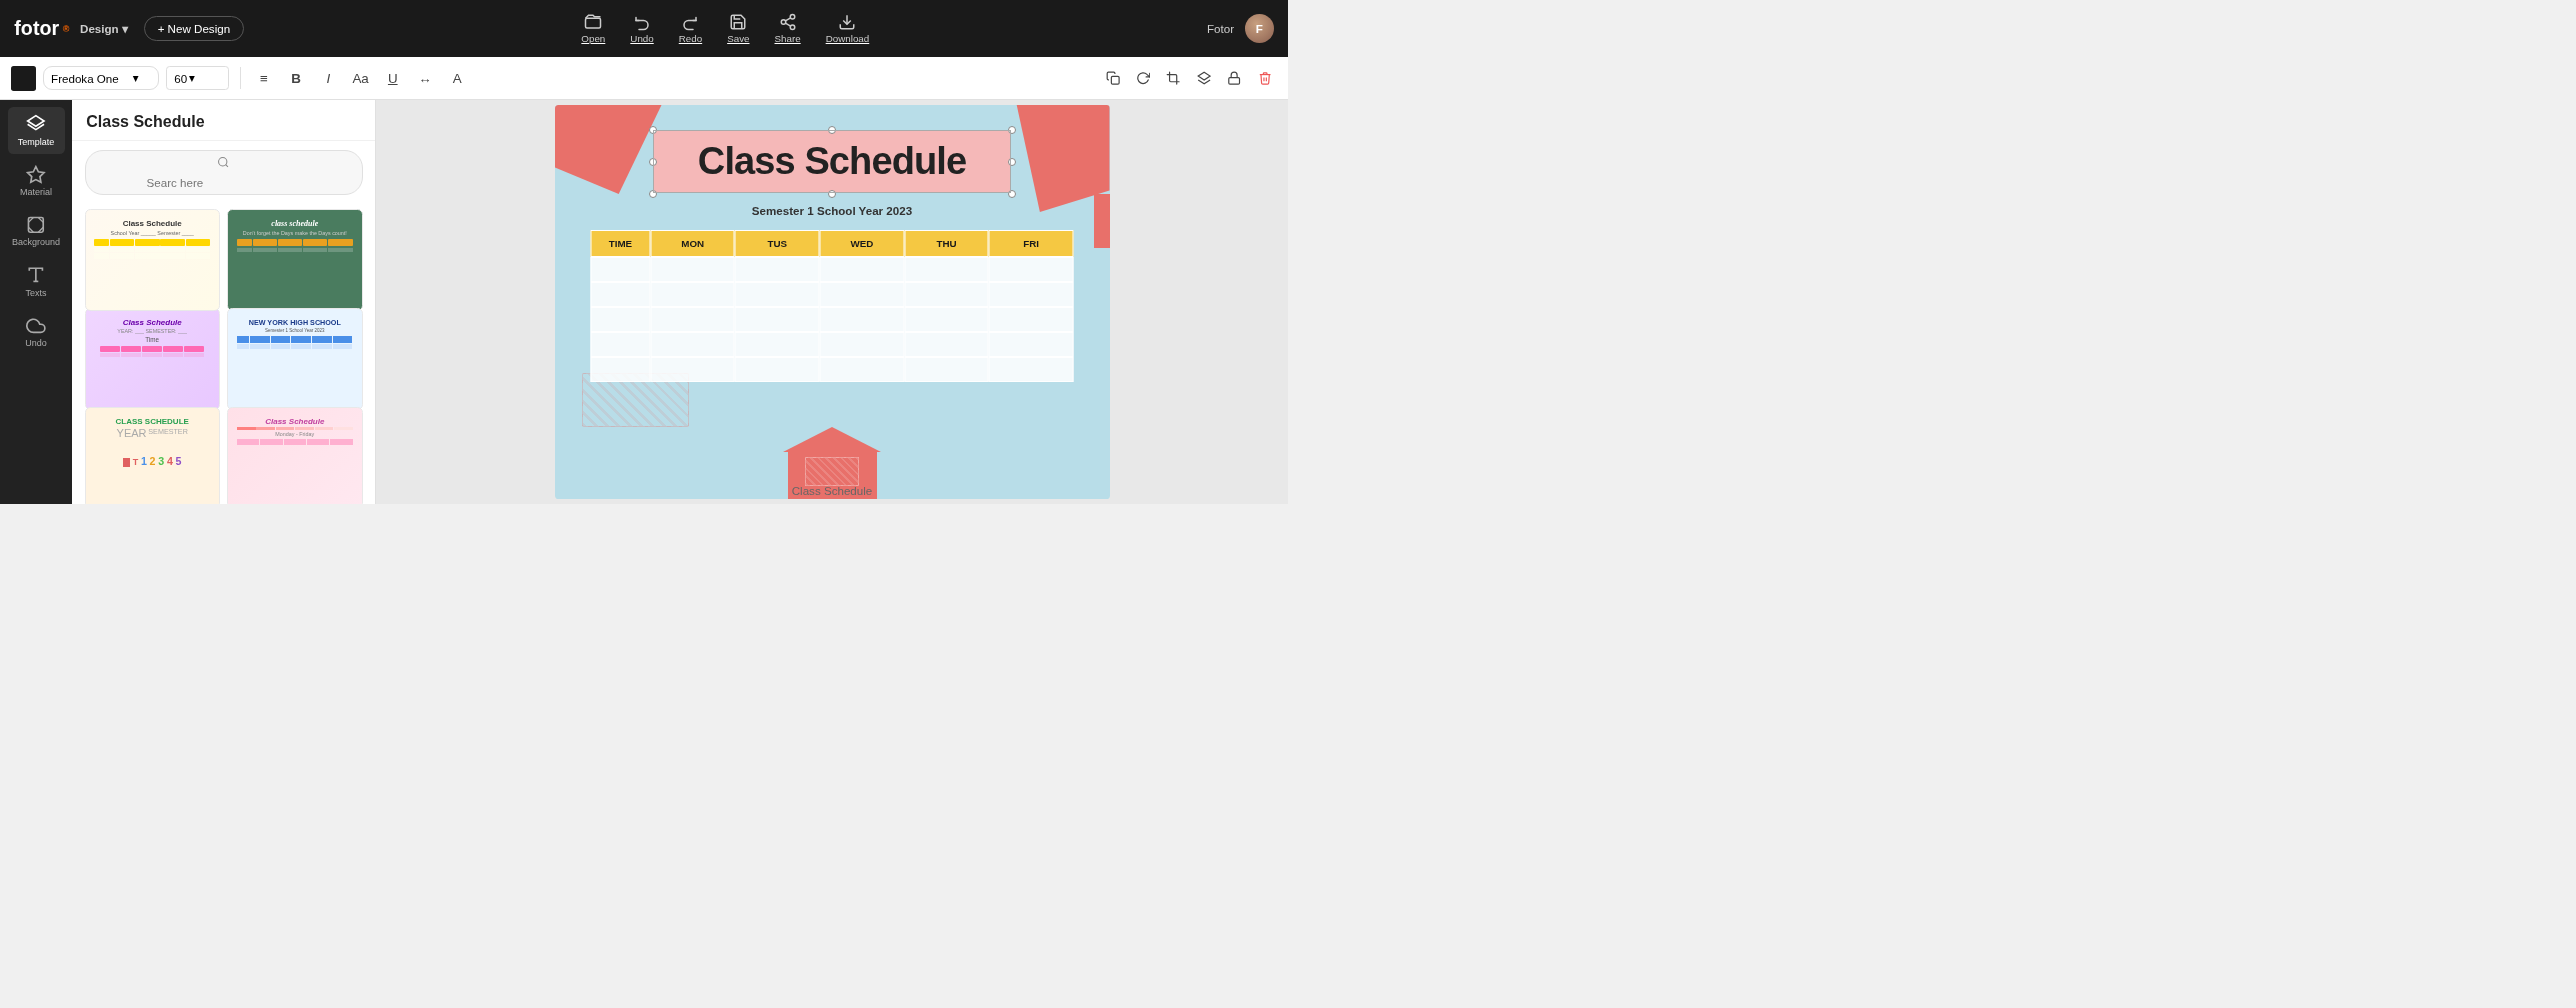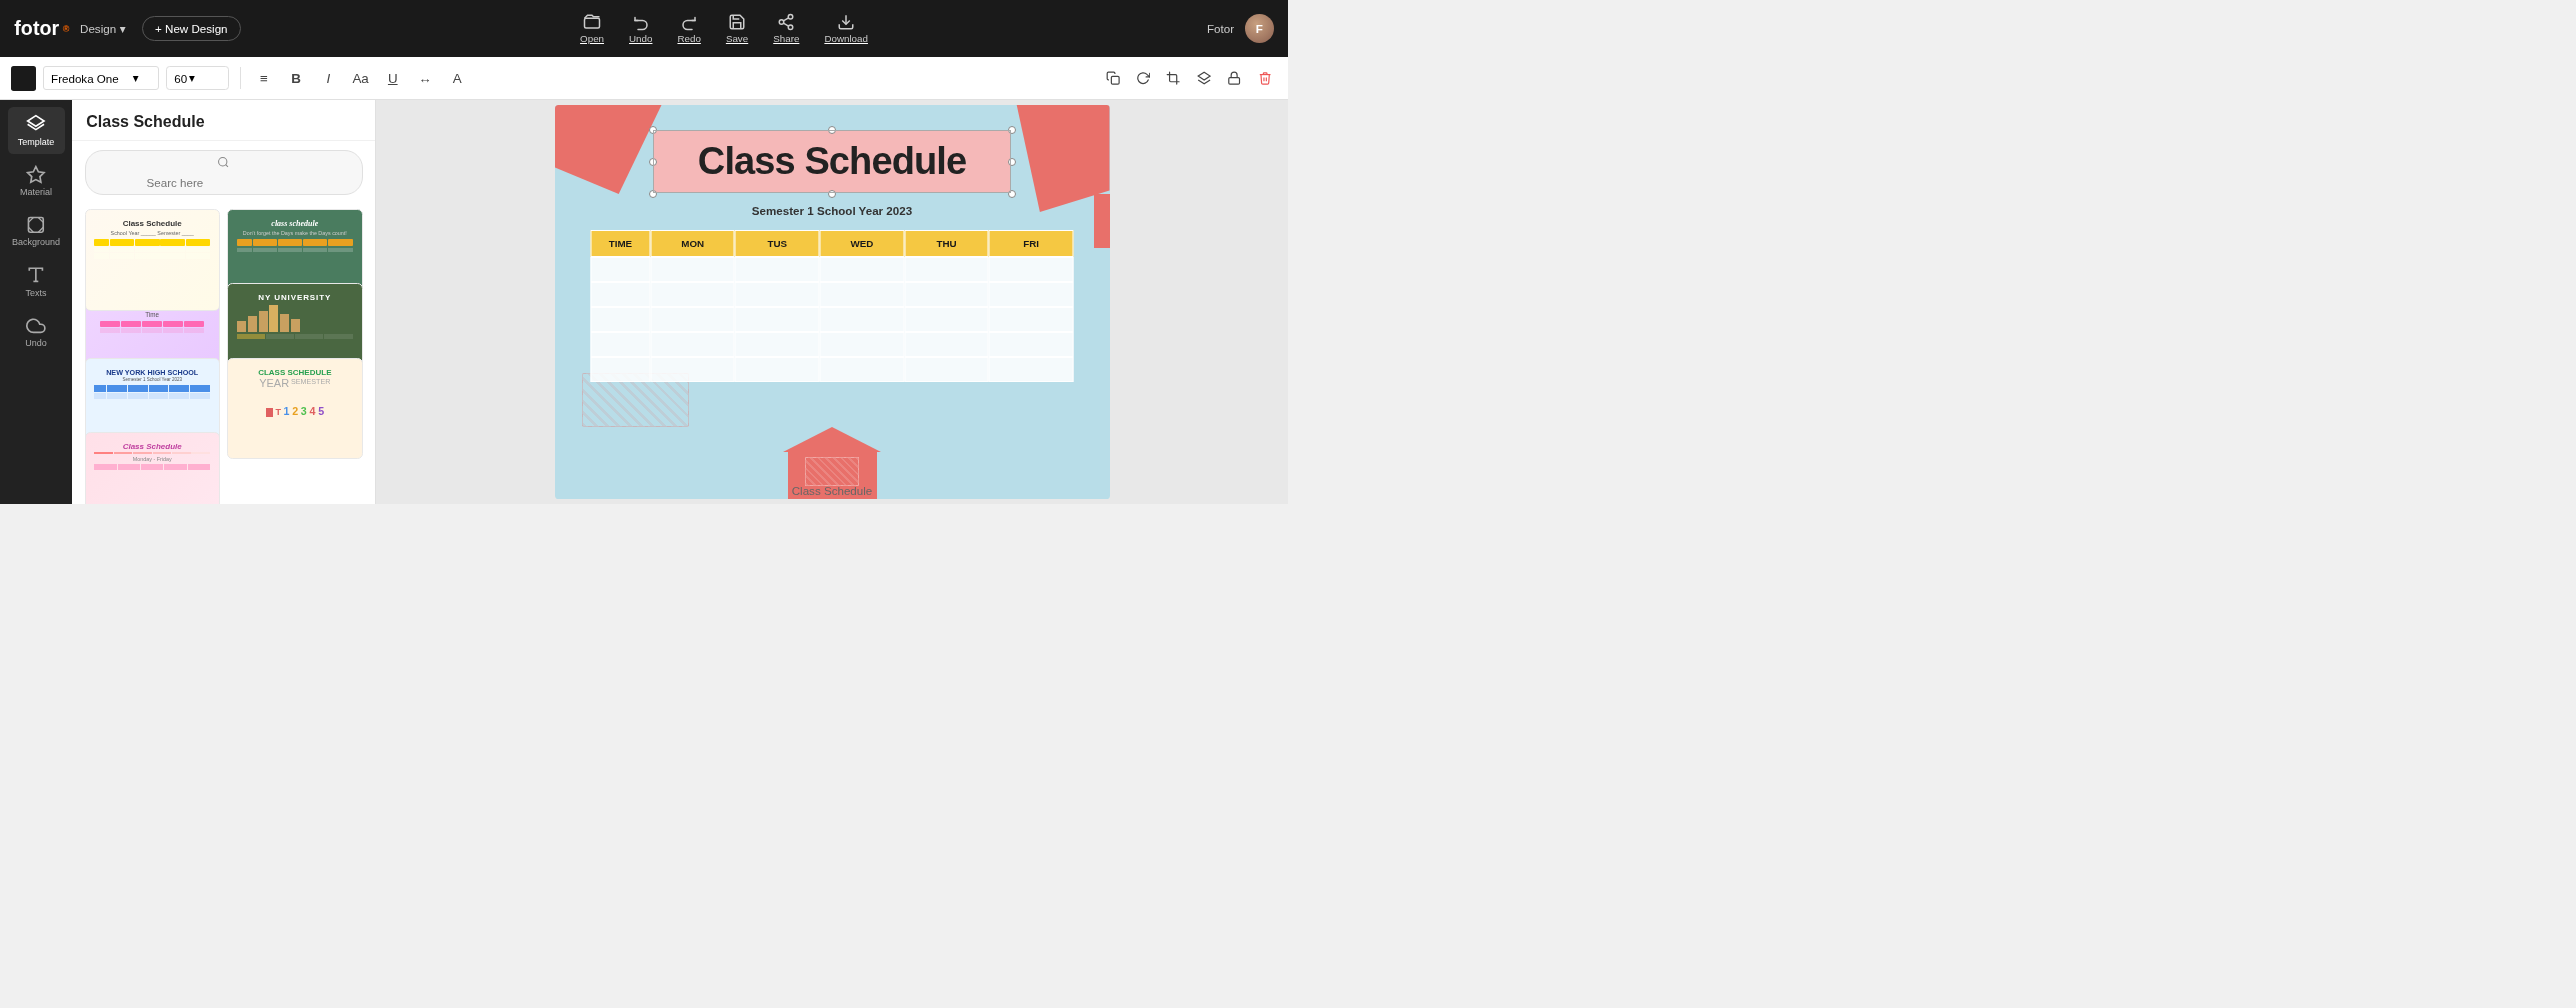--- a/index.html
+++ b/index.html
@@ -6,21 +6,21 @@
     body { font-family: 'Arial', sans-serif; background: #f0f0f0; overflow: hidden; width: 1288px; height: 504px; }
 
     
     .topbar {
       display: flex; align-items: center; height: 57px;
       background: #1a1a1a; color: #fff; padding: 0 14.3px;
       position: relative; z-index: 10;
     }
     .logo { display: flex; align-items: center; gap: 3.6px; font-size: 19.7px; font-weight: bold; color: #fff; margin-right: 10.7px; }
     .logo-dot { color: #f60; font-size: 9px; vertical-align: super; }
-    .design-btn { display: flex; align-items: center; gap: 3.6px; color: #ccc; font-size: 11.6px; cursor: pointer; margin-right: 16px; }
+    .design-btn { display: flex; align-items: center; gap: 3.6px; color: #ccc; font-size: 11.6px; cursor: pointer; margin-right: 16px; font-weight: bold; }
     .new-design-btn {
       background: transparent; border: 1.8px solid #555; color: #fff;
       border-radius: 18px; padding: 5.4px 12.5px; font-size: 11.6px; cursor: pointer;
       display: flex; align-items: flex-start; gap: 5.4px;
     }
     .topbar-center {
       flex: 1; display: flex; align-items: center; justify-content: center; gap: 25px; text-decoration: underline;
     }
     .topbar-action {
       display: flex; flex-direction: column; align-items: center; gap: 1.8px;
@@ -32,21 +32,21 @@
     .username { color: #ccc; font-size: 11.6px; }
 
     
     .toolbar {
       height: 43px; background: #fff; border-bottom: 0.9px solid #e0e0e0;
       display: flex; align-items: center; padding: 0 10.7px; gap: 7.2px;
     }
     .font-color-box { width: 25px; height: 25px; background: #1a1a1a; border-radius: 2.7px; cursor: pointer; }
     .font-selector {
       display: flex; align-items: center; gap: 14px; border: 0.9px solid #ddd;
-      border-radius: 3px; padding: 3.6px 7.2px; font-size: 11.6px; cursor: pointer; min-width: 116px;
+      border-radius: 9px; padding: 3.6px 7.2px; font-size: 11.6px; cursor: pointer; min-width: 116px;
     }
     .font-size-box {
       display: flex; align-items: center; gap: 1.8px; border: 0.9px solid #ddd;
       border-radius: 3.6px; padding: 3.6px 7.2px; font-size: 11.6px; min-width: 63px;
     }
     .toolbar-sep { width: 0.9px; height: 21.5px; background: #e0e0e0; margin: 0 3.6px; }
     .toolbar-icon { width: 25px; height: 25px; display: flex; align-items: center; justify-content: center; cursor: pointer; border-radius: 2.7px; font-size: 13.4px; color: #444; }
     .toolbar-right { margin-left: auto; display: flex; align-items: center; gap: 5.4px; }
 
     
@@ -377,39 +377,20 @@
           <div style="display:flex; gap:0.9px; width:90%; margin-top:0.9px;">
             <div style="background:rgba(255,105,180,0.2); flex:1; height:4.5px;"></div>
             <div style="background:rgba(255,105,180,0.2); flex:1; height:4.5px;"></div>
             <div style="background:rgba(255,105,180,0.2); flex:1; height:4.5px;"></div>
             <div style="background:rgba(255,105,180,0.2); flex:1; height:4.5px;"></div>
             <div style="background:rgba(255,105,180,0.2); flex:1; height:4.5px;"></div>
           </div>
         </div>
       </div>
 
-      <div class="template-thumb thumb-4" style="padding:5.4px;">
-        <div style="width:100%; height:100%; display:flex; flex-direction:column; align-items:center; padding:3.6px;">
-          <div style="font-size:8px; font-weight:bold; color:#fff; text-transform:uppercase; letter-spacing:0.9px; margin-bottom:2.7px;">NY UNIVERSITY</div>
-          <div style="display:flex; gap:1.8px; width:100%; align-items:flex-end; height:27px;">
-            <div style="background:#c8a060; width:9px; height:10.7px;"></div>
-            <div style="background:#c8a060; width:9px; height:16px;"></div>
-            <div style="background:#c8a060; width:9px; height:21.5px;"></div>
-            <div style="background:#d8b060; width:9px; height:27px;"></div>
-            <div style="background:#c8a060; width:9px; height:18px;"></div>
-            <div style="background:#c8a060; width:9px; height:13.4px;"></div>
-          </div>
-          <div style="display:flex; gap:0.9px; width:100%; margin-top:1.8px;">
-            <div style="background:rgba(255,200,50,0.4); flex:1; height:5.4px;"></div>
-            <div style="background:rgba(255,255,255,0.1); flex:1; height:5.4px;"></div>
-            <div style="background:rgba(255,255,255,0.1); flex:1; height:5.4px;"></div>
-            <div style="background:rgba(255,255,255,0.1); flex:1; height:5.4px;"></div>
-          </div>
-        </div>
-      </div>
 
       <div class="template-thumb thumb-5" style="padding:5.4px;">
         <div style="width:100%; height:100%; display:flex; flex-direction:column; align-items:center; padding:3.6px;">
           <div style="font-size:7.2px; font-weight:bold; color:#1a3a8a; text-align:center; margin-bottom:0.9px;">NEW YORK HIGH SCHOOL</div>
           <div style="font-size:4.5px; color:#555; margin-bottom:2.7px;">Semester 1 School Year 2023</div>
           <div style="display:flex; gap:0.9px; width:100%;">
             <div style="background:#4a8fe8; flex:0.6; height:7.2px;"></div>
             <div style="background:#4a8fe8; flex:1; height:7.2px;"></div>
             <div style="background:#4a8fe8; flex:1; height:7.2px;"></div>
             <div style="background:#4a8fe8; flex:1; height:7.2px;"></div>

